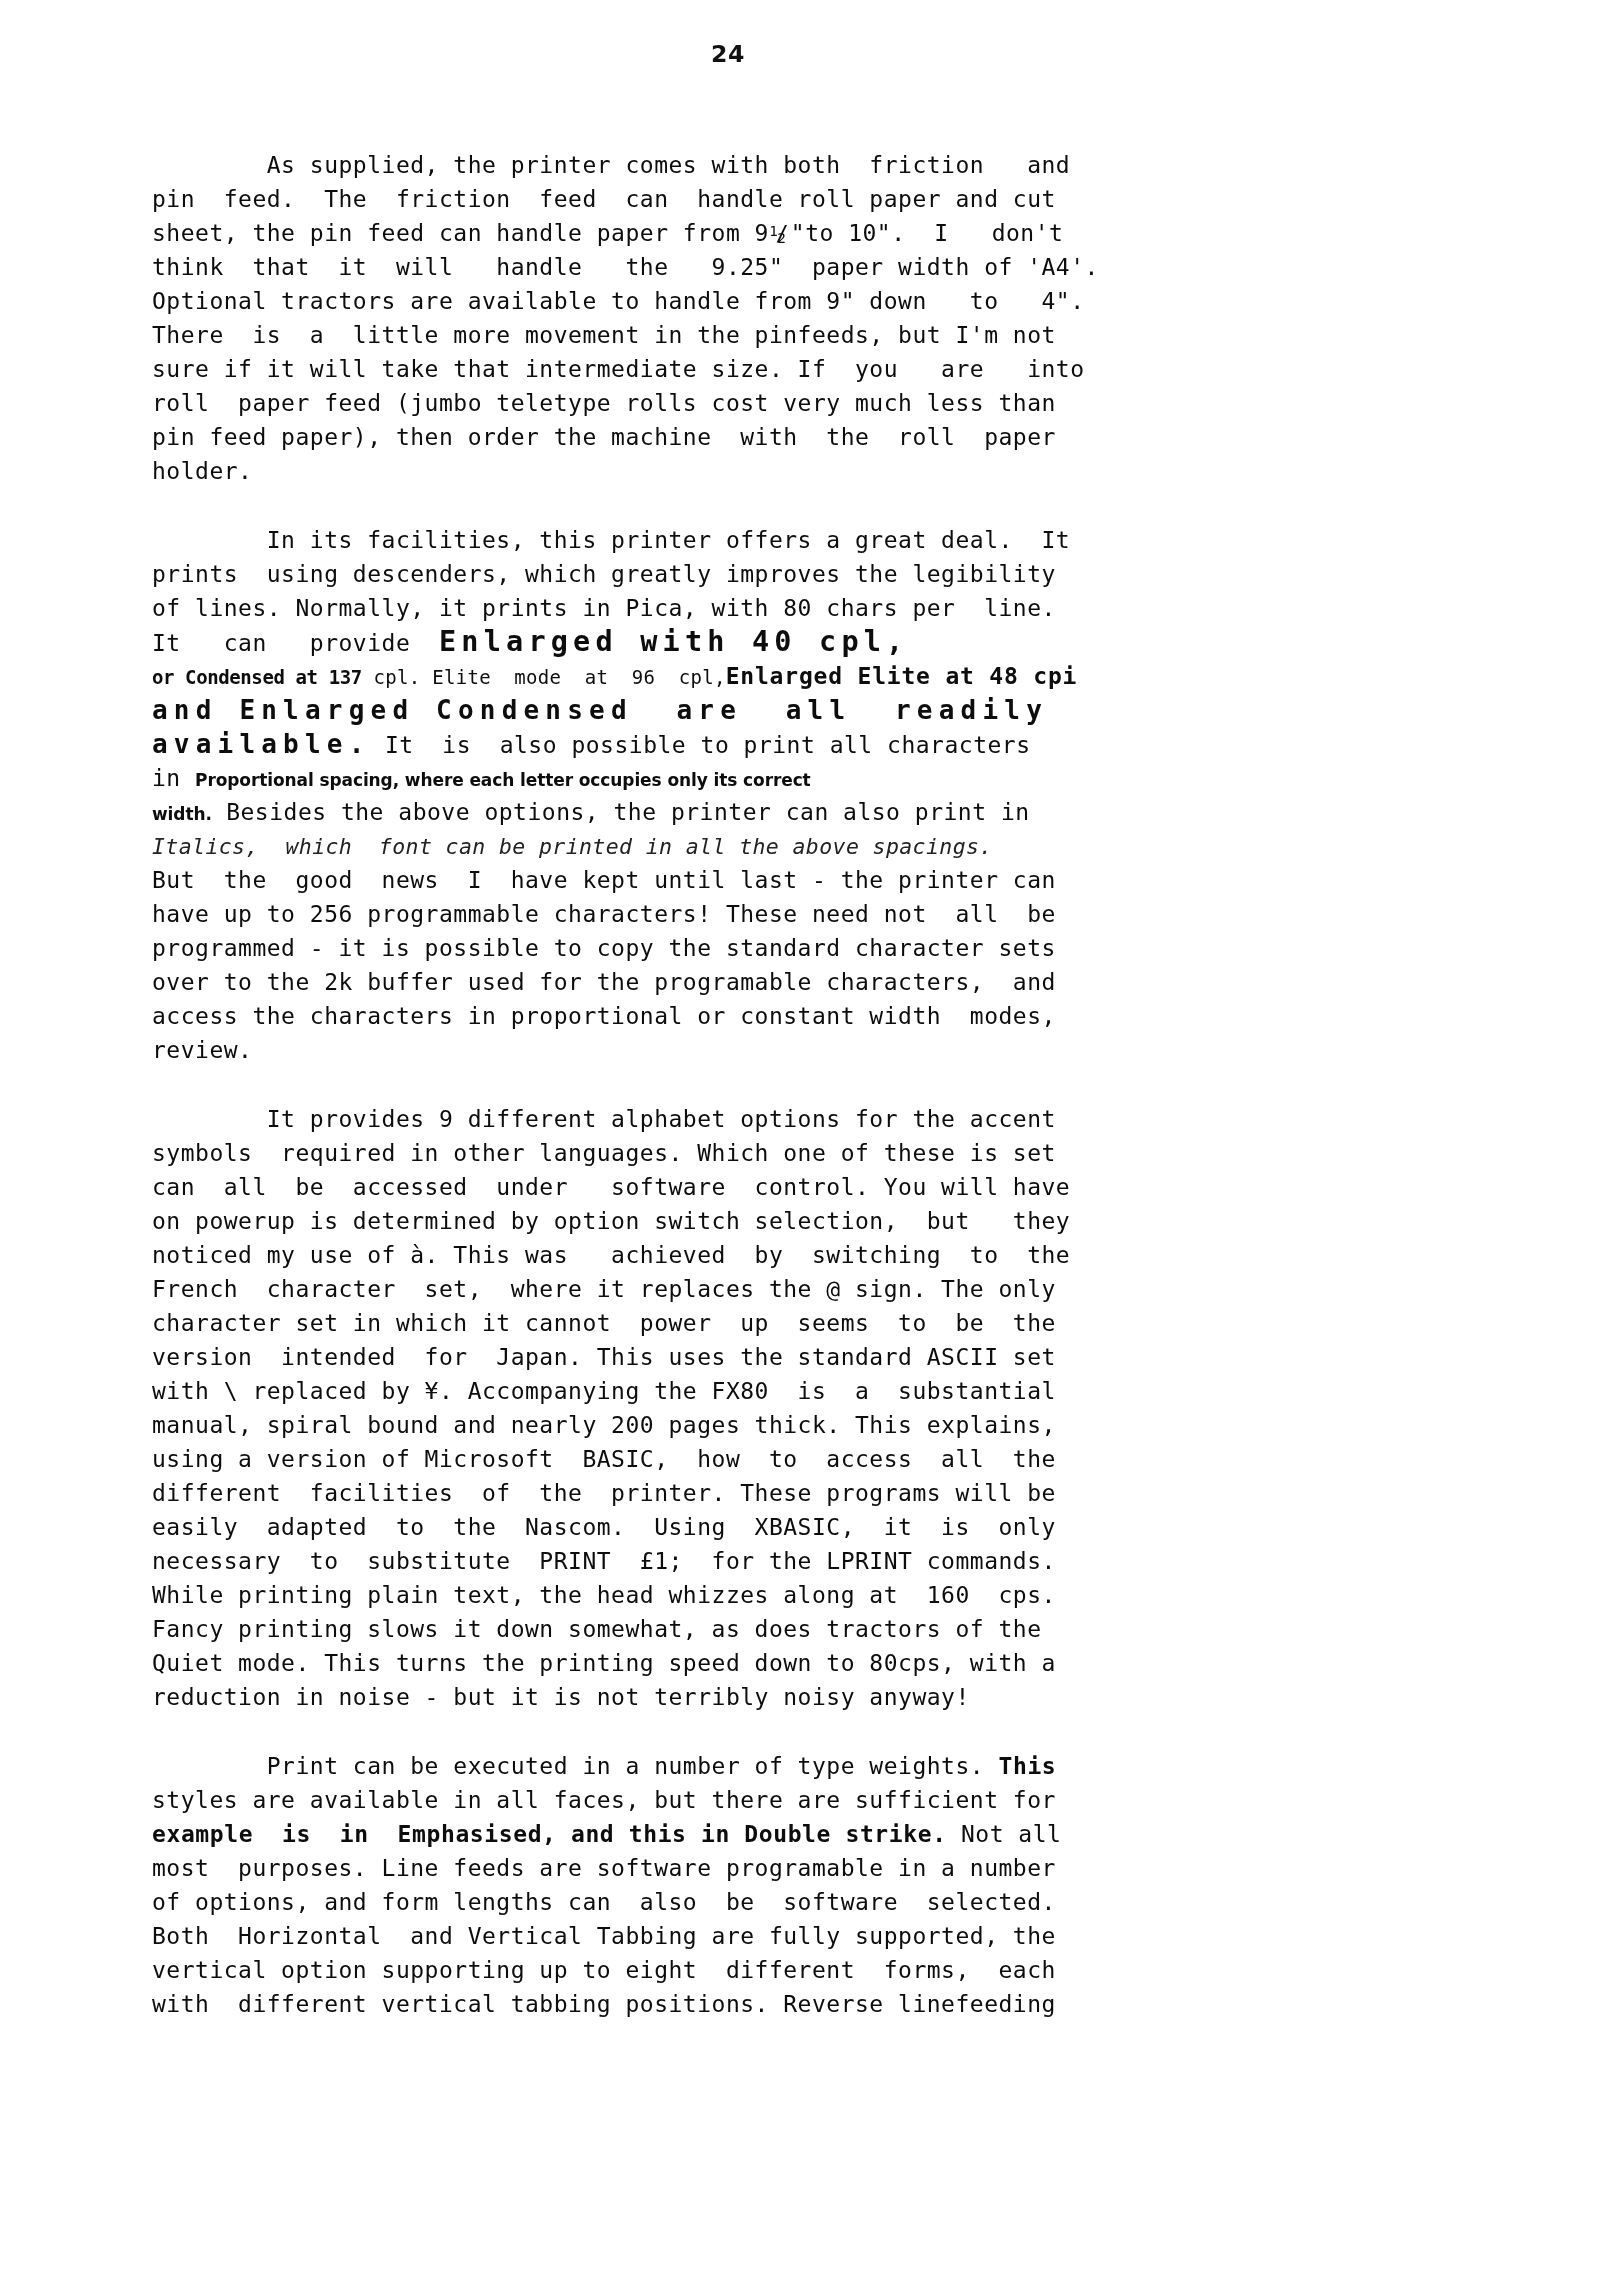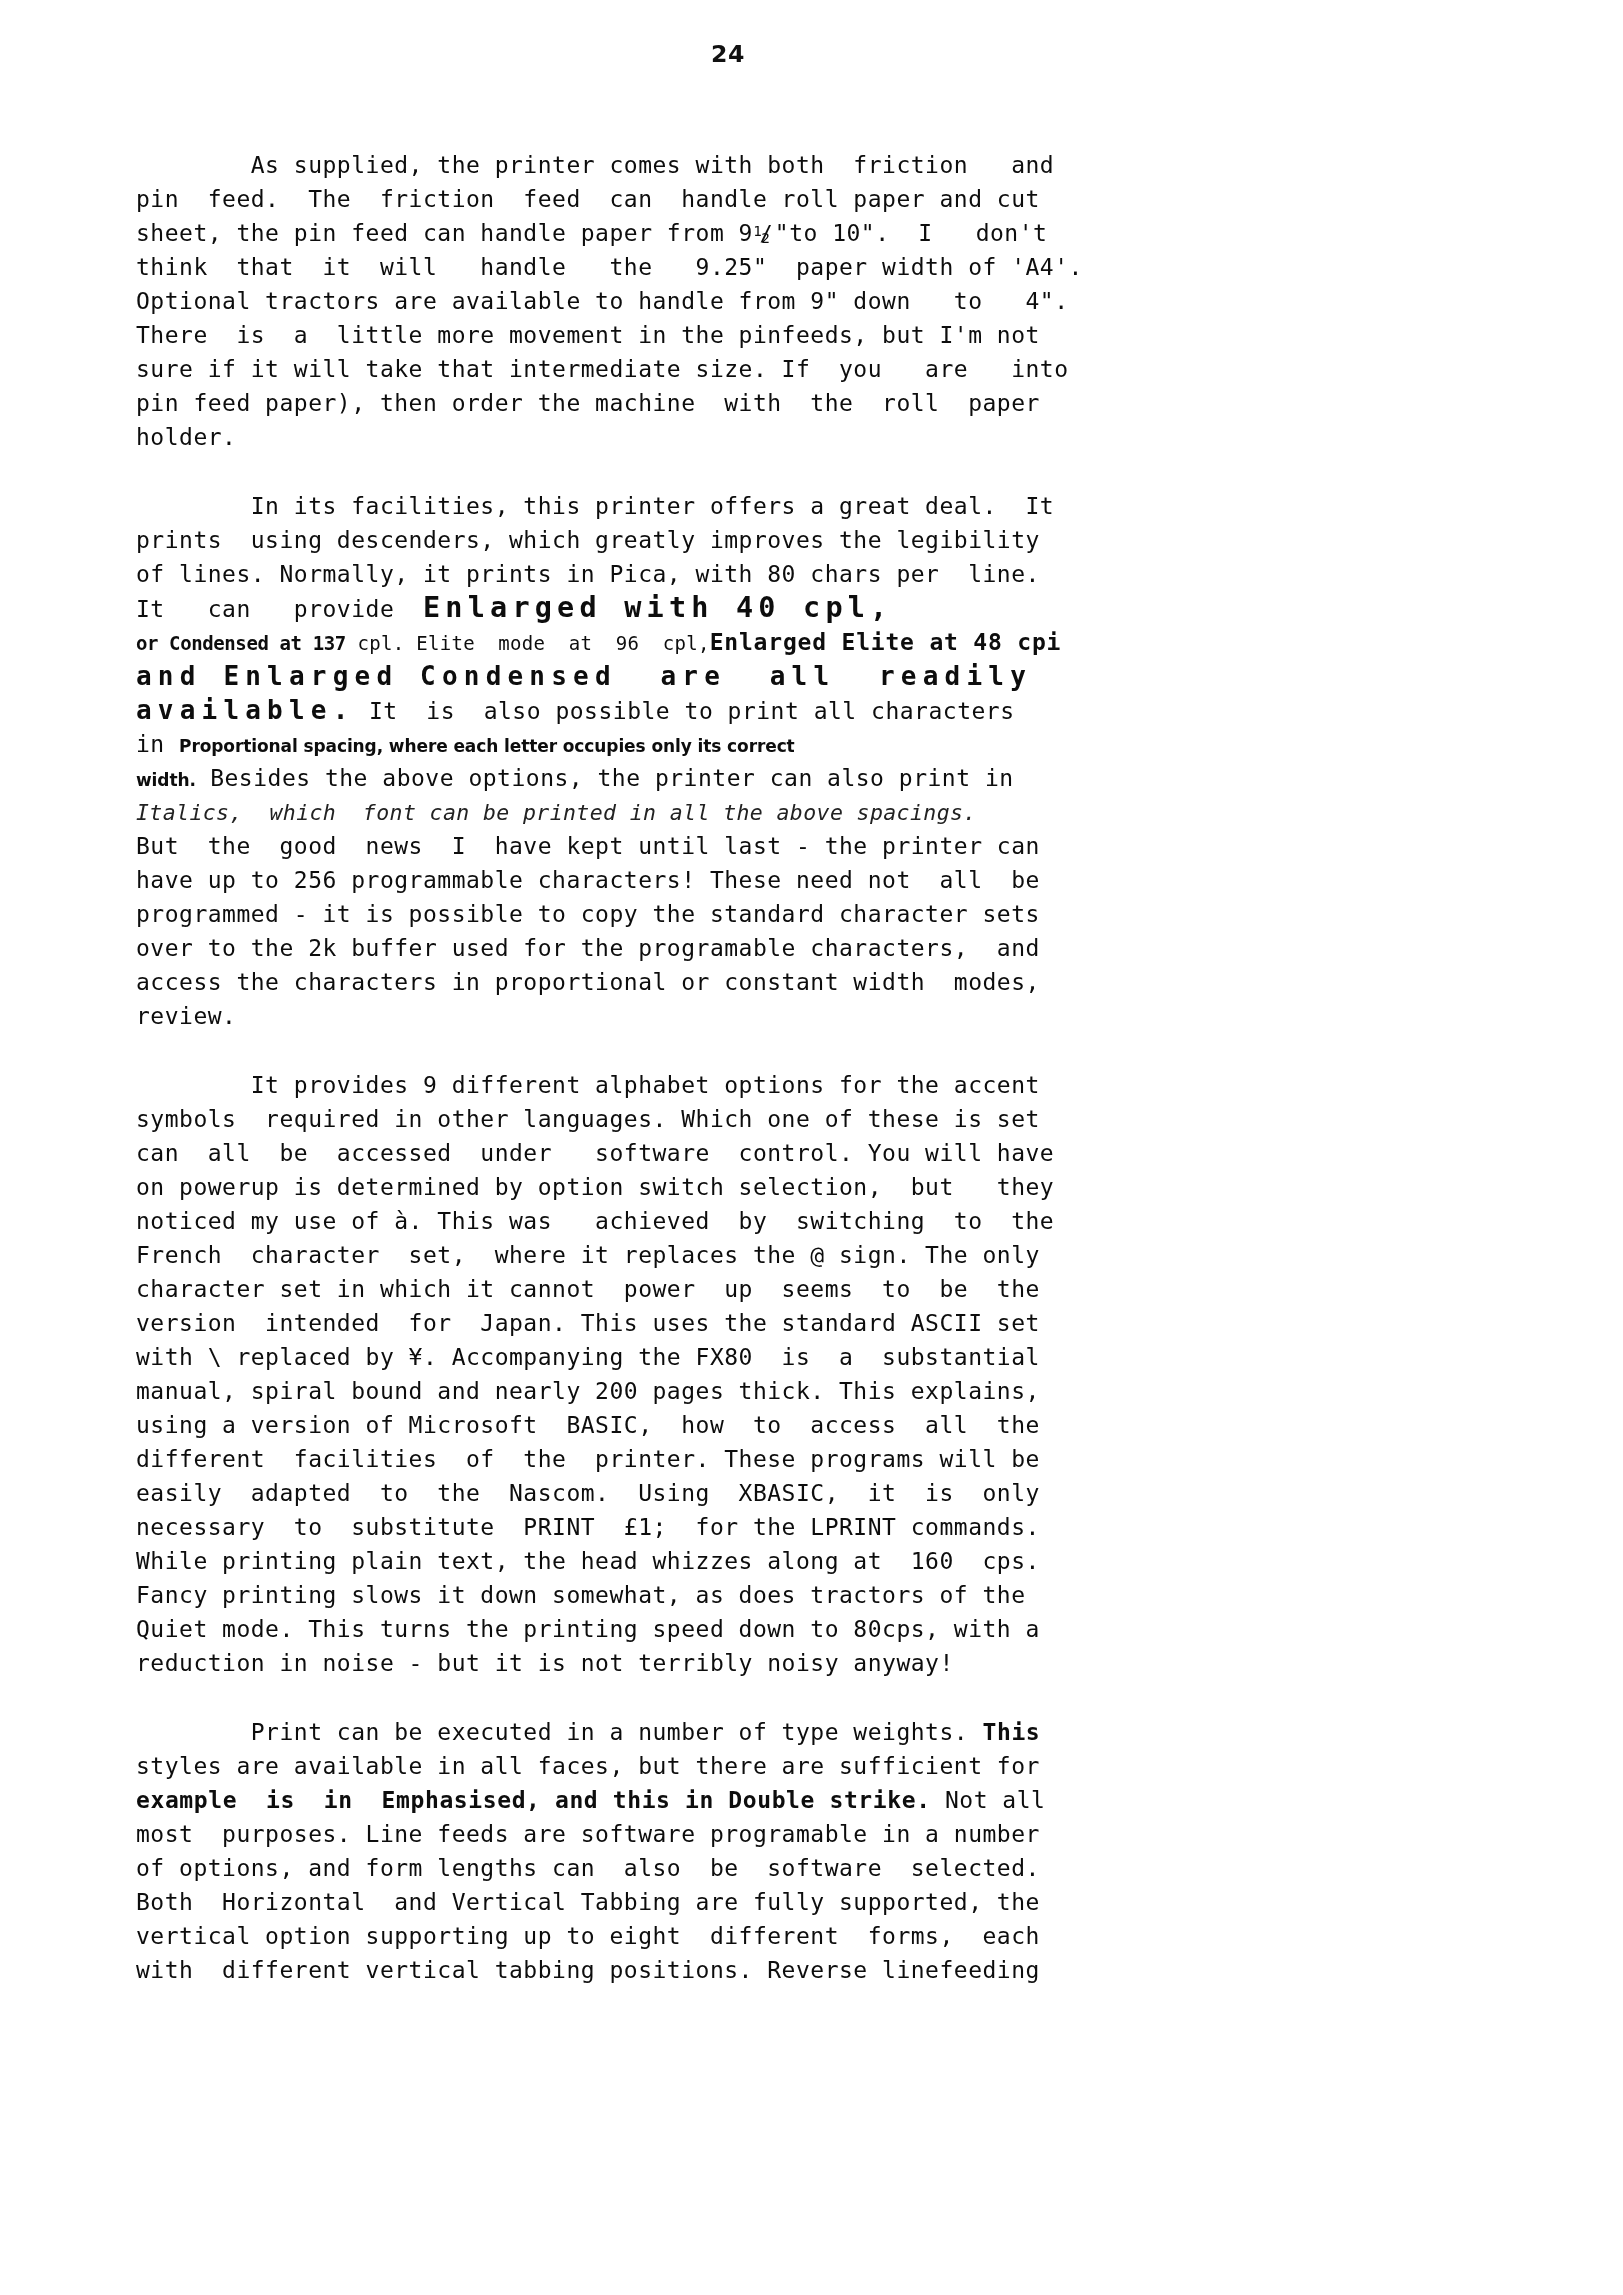--- a/index.html
+++ b/index.html
@@ -32,21 +32,21 @@
 
   
   .body-text {
     position: absolute;
     top: 148px;
     left: 136px;
     width: 1384px;
   }
 
   .para {
-    margin: 0 0 35px 0;
+    margin: 0 0 35px 16px;
   }
   .para:last-child { margin-bottom: 0; }
 
   
   .ln {
     display: block;
     white-space: pre;
     font-size: 23px;
     line-height: 34px;
     letter-spacing: 0.5px;
@@ -135,20 +135,21 @@
 <div class="body-text">
 
   <div class="para">
     <span class="ln">        As supplied, the printer comes with both  friction   and</span>
     <span class="ln">pin  feed.  The  friction  feed  can  handle roll paper and cut</span>
     <span class="ln">sheet, the pin feed can handle paper from 9<span class="frac"><span class="num">1</span><span class="bar">/</span><span class="den">2</span></span>"to 10".  I   don't</span>
     <span class="ln">think  that  it  will   handle   the   9.25"  paper width of 'A4'.</span>
     <span class="ln">Optional tractors are available to handle from 9" down   to   4".</span>
     <span class="ln">There  is  a  little more movement in the pinfeeds, but I'm not</span>
     <span class="ln">sure if it will take that intermediate size. If  you   are   into</span>
+    <span class="ln">roll  paper feed (jumbo teletype rolls cost very much less than</span>
     <span class="ln">pin feed paper), then order the machine  with  the  roll  paper</span>
     <span class="ln">holder.</span>
   </div>
 
   <div class="para">
     <span class="ln">        In its facilities, this printer offers a great deal.  It</span>
     <span class="ln">prints  using descenders, which greatly improves the legibility</span>
     <span class="ln">of lines. Normally, it prints in Pica, with 80 chars per  line.</span>
 
     <span class="ln"><span>It   can   provide  </span><span class="enlarged">Enlarged with 40 cpl,</span></span>

